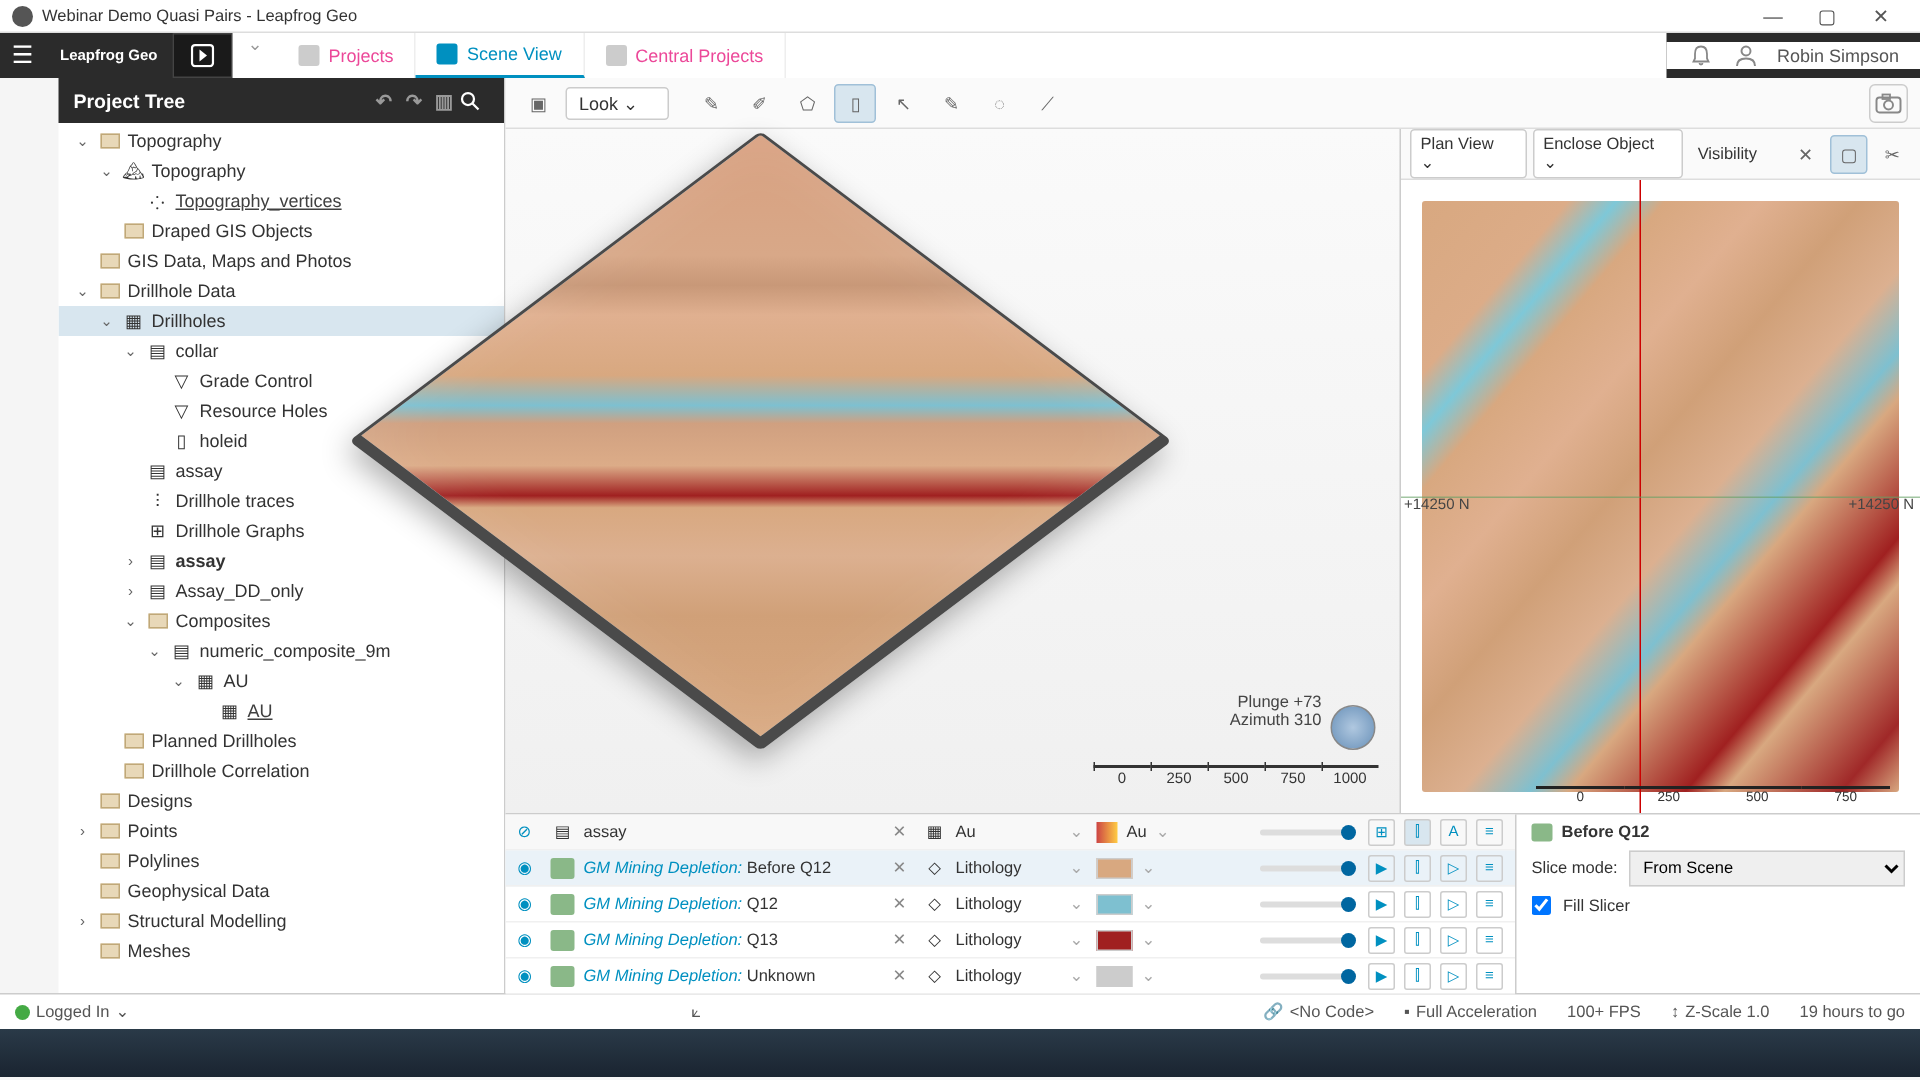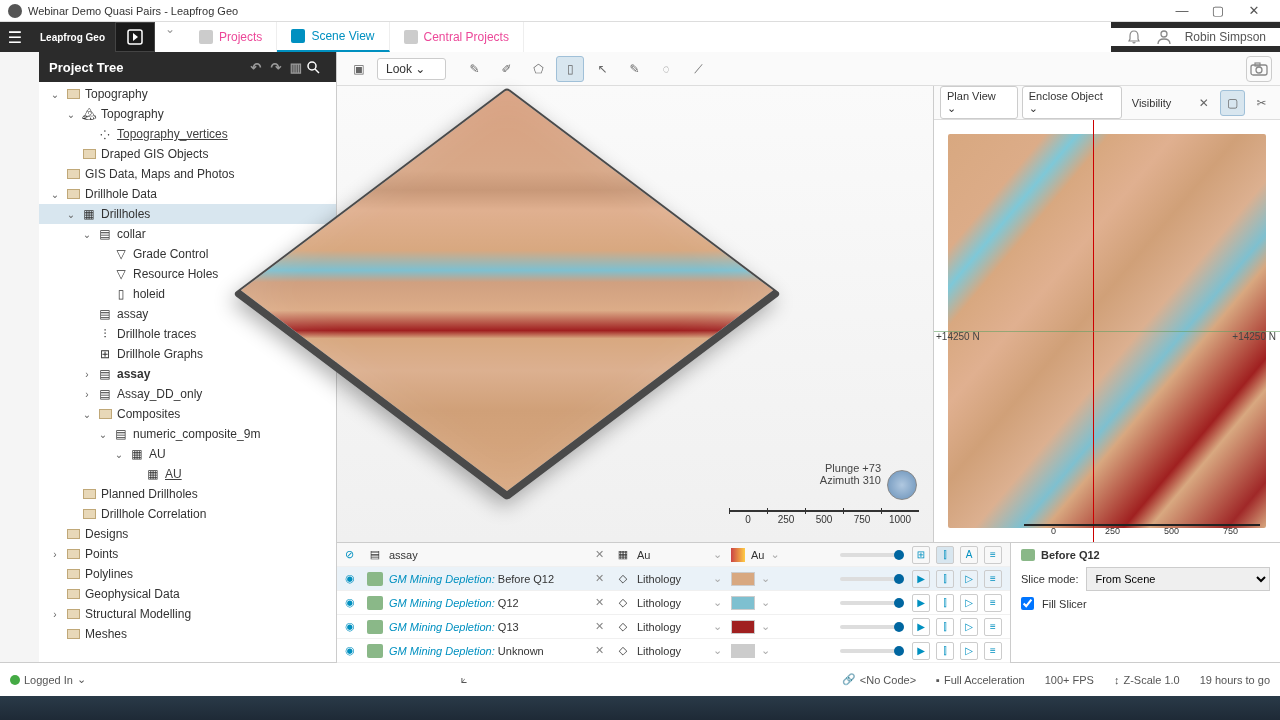--- a/index.html
+++ b/index.html
@@ -110,21 +110,21 @@
 .scene-row .slider { flex: 0 0 60px; height:4px; background:#ddd; border-radius:2px; position:relative; margin:0 6px; }
 .scene-row .slider::after { content:''; position:absolute; right:-4px; top:-3px; width:10px; height:10px; background:#0066a0; border-radius:50%; }
 .scene-row .mini-btn { width:18px; height:18px; border:1px solid #ccc; border-radius:2px; display:flex; align-items:center; justify-content:center; font-size:10px; color:#0090c0; }
 
 .scene-side { width:270px; border-left:1px solid #ccc; padding:6px 10px; font-size:11px; }
 .scene-side .side-title { font-weight:600; margin-bottom:6px; display:flex; align-items:center; gap:6px; }
 .scene-side .side-row { display:flex; align-items:center; gap:8px; margin-bottom:6px; }
 .scene-side select { flex:1; border:1px solid #ccc; padding:4px 4px; font-size:11px; }
 
 
-.statusbar { height:34px; background:#fff; border-top:1px solid #ccc; display:flex; align-items:center; padding:0 10px; font-size:11px; color:#555; gap:20px;text-align:right; }
+.statusbar { height:24px; background:#fff; border-top:1px solid #ccc; display:flex; align-items:center; padding:0 10px; font-size:11px; color:#555; gap:20px;text-align:right; }
 .statusbar .spacer { flex:1; }
 .statusbar .seg { display:flex; align-items:center; gap:4px; }
 
 
 .taskbar { height:32px; background: linear-gradient(#2a3a48,#1a2430); }
 
 svg { display:block; }
 </style>
 </head>
 <body>

